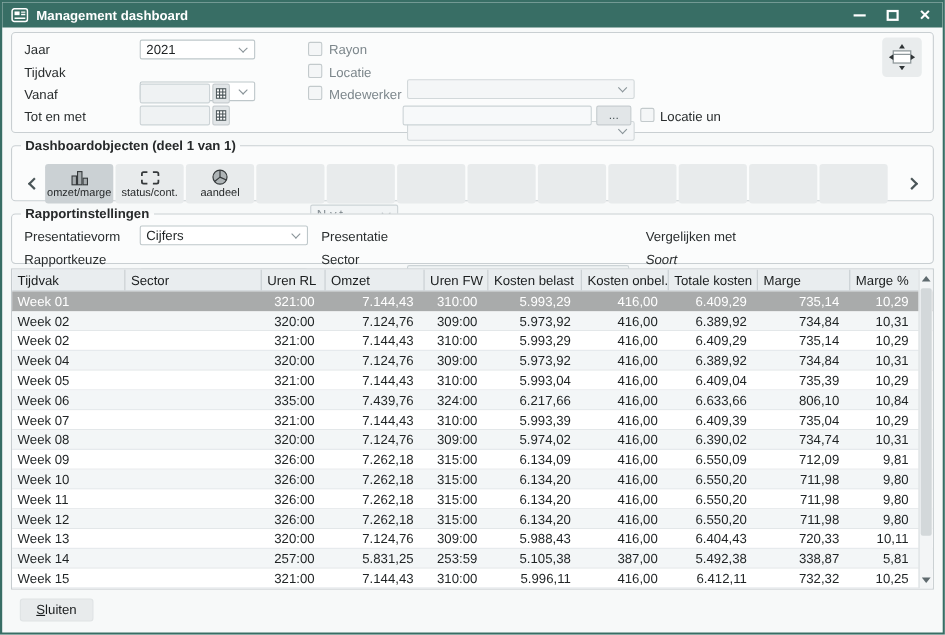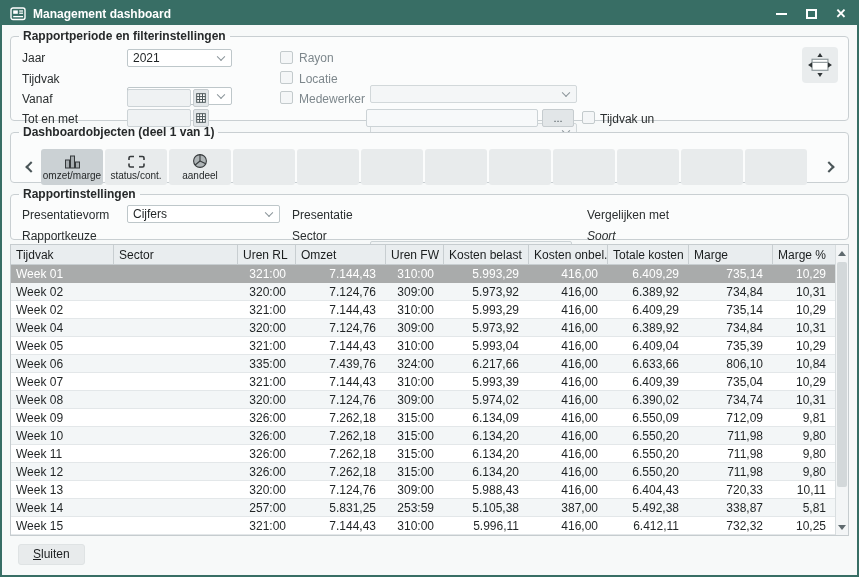--- a/index.html
+++ b/index.html
@@ -130,21 +130,20 @@
         </span>
       <span class="win-btn">
           <span class="glyph-close">✕</span>
         </span>
     </span>
   </div>
 
   <div class="content">
 
     <fieldset class="fs-filters">
-      <legend>Rapportperiode en filterinstellingen</legend>
 
       <span class="abs flabel" style="left:11px; top:6px;">Jaar</span>
       <div class="abs dd" style="left:116px; top:6px; width:105px;"><span>2021</span></div>
 
       <span class="abs flabel" style="left:11px; top:27px;">Tijdvak</span>
       <div class="abs dd" style="left:116px; top:26px; width:105px;"><span>week</span></div>
 
       <span class="abs flabel" style="left:11px; top:47px;">Vanaf</span>
       <input class="abs tinput" style="left: 116px; top: 46px; width: 64px;" readonly="" value="">
       <span class="abs sq-btn" style="left:182px; top:46px; width:16px;">
@@ -178,21 +177,21 @@
       <div class="abs dd ghost" style="left:359px; top:26px; width:207px;"><span></span></div>
 
       <span class="abs cbx" style="left:269px; top:48px;"></span>
       <span class="abs flabel dim" style="left:288px; top:47px;">Medewerker</span>
       <div class="abs dd ghost" style="left:359px; top:46px; width:207px;"><span></span></div>
 
       <div class="abs dd disabled" style="left:271px; top:66px; width:80px;"><span>N.v.t.</span></div>
       <input class="abs tinput lighter" style="left: 355px; top: 66px; width: 172px;" readonly="" value="">
       <span class="abs sq-btn" style="left:531px; top:66px; width:32px;">...</span>
       <span class="abs cbx" style="left:571px; top:68px;"></span>
-      <span class="abs flabel" style="left:589px; top:67px;">Tijdvak un</span>
+      <span class="abs flabel" style="left:589px; top:67px;">Locatie un</span>
       <div class="abs dd ghost" style="left:659px; top:66px; width:175px;"><span></span></div>
 
       <span class="abs expand-btn" style="right:10px; top:4px;">
         <svg width="30" height="30" viewBox="0 0 34 34">
           <rect x="8" y="10.5" width="18" height="12.5" fill="#ffffff" stroke="#8e979a" stroke-width="1.3"></rect>
           <line x1="8" y1="14" x2="26" y2="14" stroke="#8e979a" stroke-width="1.3"></line>
           <polygon points="17,3.5 20,8 14,8" fill="#2f3436"></polygon>
           <polygon points="17,30.5 20,26 14,26" fill="#2f3436"></polygon>
           <polygon points="3.5,17 8,14 8,20" fill="#2f3436"></polygon>
           <polygon points="30.5,17 26,14 26,20" fill="#2f3436"></polygon>

